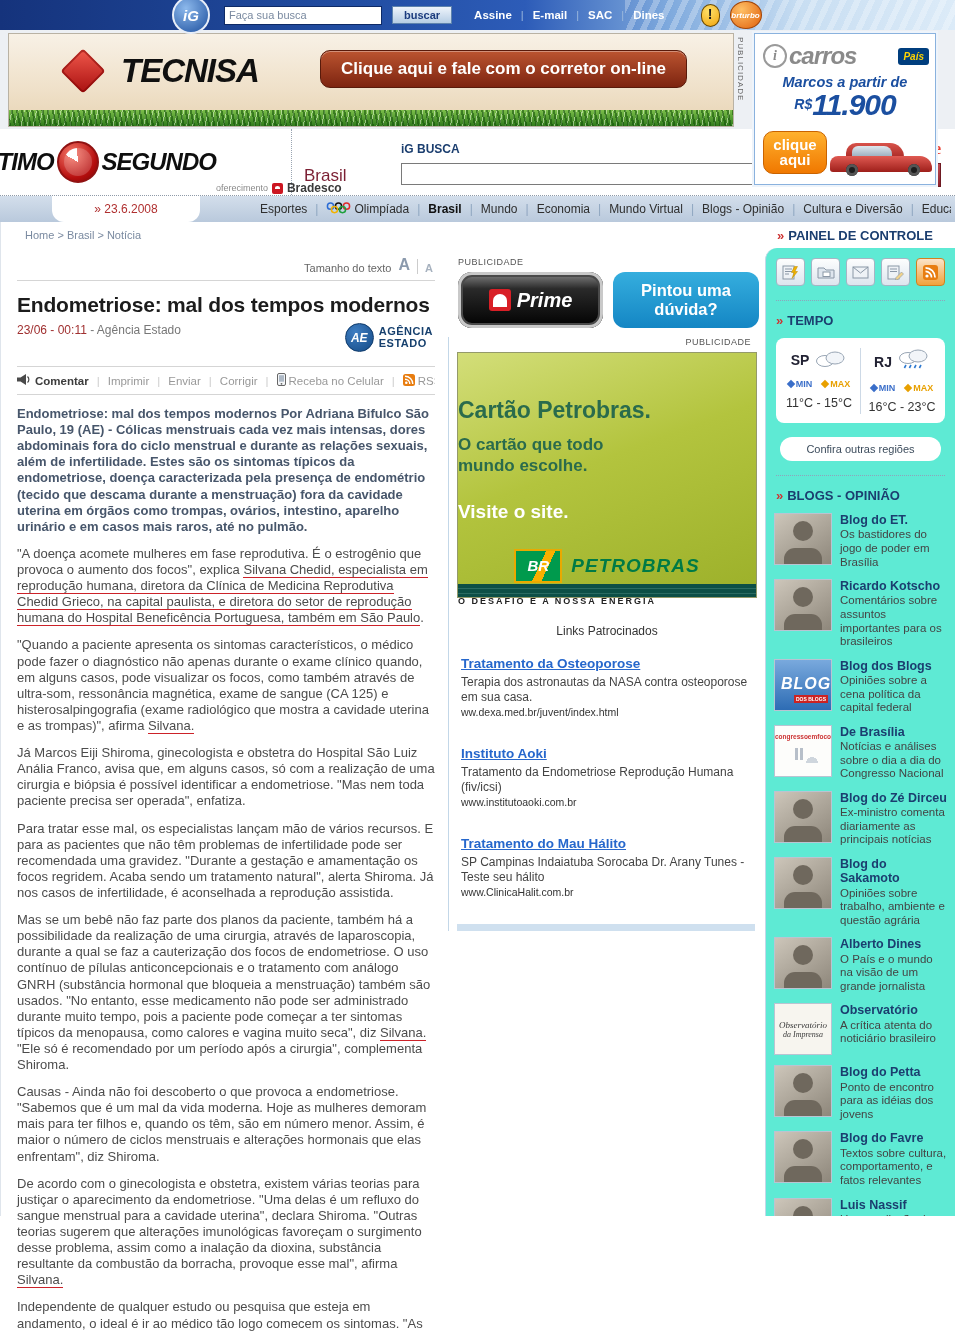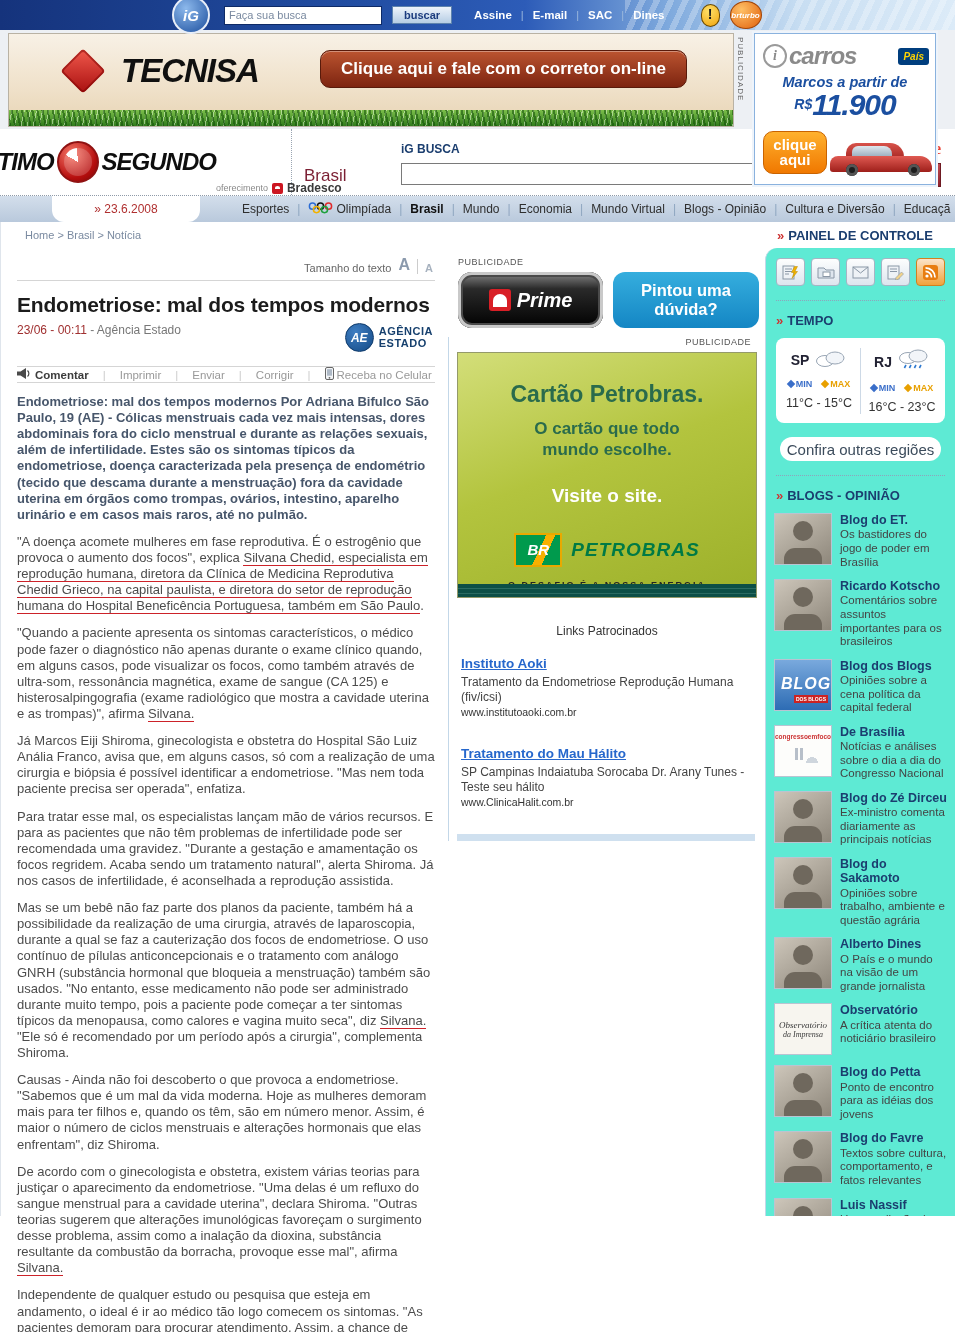--- a/index.html
+++ b/index.html
@@ -90,21 +90,21 @@
   .google-logo{font-family:"Liberation Serif",serif;font-weight:bold;font-size:16px;letter-spacing:0}
   .mhs-row2{display:flex;margin-top:5px}
   .mh-input{flex:1;height:20px;border:1px solid #7a7a7a;font-size:12px;padding:0 4px}
   .mh-buscar{margin-left:8px;width:62px;height:24px;font-size:11px;font-weight:bold;color:#fff;cursor:pointer;
     background:linear-gradient(#c04b52,#8e222c);border:1px solid #6e1a22}
 
   
   .navbar{height:26px;background:linear-gradient(#d3deeb,#b9c9dc);position:relative;font-size:12px;white-space:nowrap}
   .date-tab{position:absolute;left:52px;top:0;width:148px;height:26px;background:#fff;border-radius:0 0 12px 12px;
     display:flex;align-items:center;justify-content:center;color:#b03030;font-size:12px}
-  .nav-links{position:absolute;left:242px;top:0;right:4px;height:100%;display:flex;align-items:center;gap:8px;overflow:hidden}
+  .nav-links{position:absolute;left:260px;top:0;right:4px;height:100%;display:flex;align-items:center;gap:8px;overflow:hidden}
   .nav-item{color:#2e2e2e;text-decoration:none;display:flex;align-items:center;gap:3px}
   .nav-item.active span{font-weight:bold;color:#101010}
   .nav-sep{color:#8fa6c0}
 
   
   .main{display:flex;height:994px}
   .left-pane{width:765px;flex:none;background:#fff;border-left:1px solid #dfe5ec;box-sizing:border-box}
   .crumb-row{height:26px;display:flex;align-items:center;padding-left:24px;font-size:11px;color:#7a8aa0}
   .cols{display:flex}
   .art-col{width:447px;flex:none;box-sizing:border-box;padding:0 13px 0 16px}
@@ -118,44 +118,44 @@
   .size-small{font-size:11px;font-weight:bold;color:#a7b2bf}
   .article-title{font-size:21px;font-weight:bold;color:#1c1c1c;margin:12px 0 6px;letter-spacing:-.2px}
   .meta-row{display:flex;justify-content:space-between;align-items:flex-start}
   .meta-left{font-size:12px;color:#777}
   .meta-date{color:#a03030}
   .ae-logo{display:flex;align-items:center;gap:5px;margin-right:2px}
   .ae-circle{width:27px;height:27px;border-radius:50%;background:radial-gradient(circle at 35% 30%,#3f7ec2,#134a86);
     color:#fff;font-weight:900;font-style:italic;font-size:12px;display:flex;align-items:center;justify-content:center;
     border:1px solid #0e3a6b}
   .ae-name{font-size:11px;font-weight:900;color:#16406e;line-height:1.05;letter-spacing:.5px}
-  .actions-row{margin-top:14px;border-top:1px solid #d5d5d5;border-bottom:1px solid #d5d5d5;padding:0 0;
-    display:flex;align-items:center;gap:14px;font-size:11.5px;color:#999;white-space:nowrap;overflow:hidden}
+  .actions-row{margin-top:14px;border-top:1px solid #d5d5d5;border-bottom:1px solid #d5d5d5;padding:6px 0;
+    display:flex;align-items:center;gap:8px;font-size:11.5px;color:#999;white-space:nowrap;overflow:hidden}
   .action{color:#999;display:flex;align-items:center;gap:3px;text-decoration:none}
   .action.bold{color:#3c3c3c;font-weight:bold}
   .act-sep{color:#ccc}
   .para{font-size:13px;color:#4c4c4c;line-height:1.24;margin:11px 0}
   .para.bold{font-weight:bold;color:#47566b}
   .red-link{border-bottom:1px solid #cc2229}
 
   
   .pub-label{font-size:9px;color:#555;letter-spacing:.5px;margin:9px 0 5px 2px}
   .pub-label.right{text-align:right;margin-right:6px}
   .prime-row{display:flex;gap:10px;align-items:center;margin-left:2px}
   .prime-ad{width:145px;height:56px;border-radius:14px;flex:none;display:flex;align-items:center;justify-content:center;gap:6px;
     background:linear-gradient(#8a8a8a 0%,#2a2a2a 30%,#000 100%);
     box-shadow:inset 0 0 0 3px #c9c9c9,inset 0 0 0 5px #4a4a4a}
   .prime-logo{width:22px;height:22px;background:#d81f26;border-radius:3px;position:relative;flex:none}
   .prime-logo::after{content:"";position:absolute;inset:5px 4px 4px 4px;border-radius:50% 50% 0 0;background:#fff}
   .prime-name{color:#fff;font-size:20px;font-weight:bold;font-style:italic}
   .doubt-btn{width:146px;height:56px;border-radius:12px;flex:none;display:flex;align-items:center;justify-content:center;
     background:linear-gradient(#35aede,#1486c4);color:#fff;font-size:16.5px;font-weight:bold;text-align:center;line-height:1.15}
   .mid-lower{border-left:1px solid #c3d7e8;margin-left:-8px;padding-left:8px;margin-top:4px}
-  .petro{width:300px;height:246px;border:1px solid #949a6a;box-sizing:border-box;position:relative;text-align:center;
-    padding-top:28px;background:linear-gradient(160deg,#d3de79 0%,#b3c43e 45%,#9cb02a 100%)}
+  .petro{width:300px;height:246px;border:1px solid #949a6a;box-sizing:border-box;position:relative;
+    padding-top:44px;background:linear-gradient(160deg,#d3de79 0%,#b3c43e 45%,#9cb02a 100%)}
   .petro-l1{font-size:23px;font-weight:bold;color:#2a6b4c}
   .petro-l2{font-size:17px;font-weight:bold;color:#2a6b4c;margin-top:10px;line-height:1.25}
   .petro-cta{font-size:19px;font-weight:bold;color:#fff;margin-top:24px}
   .petro-logo{margin-top:26px;display:flex;align-items:center;justify-content:center;gap:9px}
   .br-box{width:44px;height:30px;flex:none;color:#fff;font-weight:900;font-style:italic;font-size:15px;
     display:flex;align-items:center;justify-content:center;border:2px solid #e9a900;
     background:linear-gradient(115deg,#009a4d 0 52%,#f9b000 52% 68%,#009a4d 68%)}
   .petro-name{font-size:19px;font-weight:900;font-style:italic;color:#007a45;letter-spacing:1px}
   .petro-tag{margin-top:13px;font-size:9px;font-weight:bold;color:#222;letter-spacing:2px}
   .petro-stripes{position:absolute;left:0;right:0;bottom:0;height:13px;
@@ -182,21 +182,21 @@
   .weather{background:#fff;border-radius:8px;display:flex;padding:10px 2px 9px;margin:0 2px}
   .w-cell{flex:1;text-align:center}
   .w-cell + .w-cell{border-left:1px solid #cdd9e6}
   .w-city-row{display:flex;align-items:center;justify-content:center;gap:4px;font-weight:bold;font-size:14px;color:#223}
   .w-mm{display:flex;justify-content:center;gap:10px;margin-top:8px;font-size:9px;font-weight:bold}
   .w-min{color:#3a6ec9}.w-max{color:#e8a000}
   .diamond{display:inline-block;width:6px;height:6px;transform:rotate(45deg);margin-right:2px}
   .diamond.blue{background:#3a6ec9}.diamond.orange{background:#e8a000}
   .w-temps{margin-top:7px;font-size:12.5px;color:#333}
   .regions-btn{display:block;margin:14px 6px 0;background:#fff;border:none;border-radius:12px;height:24px;
-    width:calc(100% - 12px);font-size:15px;color:#3c4c5c;cursor:pointer;font-family:inherit}
+    width:calc(100% - 12px);font-size:11px;color:#3c4c5c;cursor:pointer;font-family:inherit}
   .blogs{margin-top:2px}
   .blog-item{display:flex;gap:8px;margin-bottom:10px;cursor:pointer}
   .thumb{width:58px;height:52px;flex:none;border:1px solid #b9c4d2;box-sizing:border-box;position:relative;overflow:hidden}
   .thumb.photo{background:linear-gradient(145deg,#cdc6ba,#8e877b)}
   .thumb.photo::before{content:"";position:absolute;width:20px;height:20px;border-radius:50%;background:#6f685d;top:7px;left:50%;transform:translateX(-50%)}
   .thumb.photo::after{content:"";position:absolute;bottom:0;left:50%;transform:translateX(-50%);width:38px;height:16px;border-radius:11px 11px 0 0;background:#6f685d}
   .thumb.logo-blog{background:linear-gradient(#79a9dd,#2d6cb4)}
   .blog-big{display:block;color:#fff;font-weight:900;font-style:italic;font-size:16px;margin:15px 0 0 6px;letter-spacing:1px}
   .blog-sub{position:absolute;right:3px;bottom:7px;background:#c22;color:#fff;font-size:5px;padding:1px 2px;font-weight:bold}
   .thumb.logo-congresso{background:#fdfdfb;text-align:center;padding-top:7px}
@@ -446,20 +446,21 @@
               <div class="petro-cta">Visite o site.</div>
               <div class="petro-logo">
                 <span class="br-box">BR</span>
                 <span class="petro-name">PETROBRAS</span>
               </div>
               <div class="petro-tag">O DESAFIO É A NOSSA ENERGIA</div>
               <div class="petro-stripes"></div>
             </div>
             <div class="sponsored-header">Links Patrocinados</div>
             <div>
+                <div class="sp-item"><a class="sp-title">Tratamento da Osteoporose</a><div class="sp-desc">Terapia dos astronautas da NASA contra osteoporose em sua casa.</div><div class="sp-url">ww.dexa.med.br/juvent/index.html</div></div>
                 <div class="sp-item"><a class="sp-title">Instituto Aoki</a><div class="sp-desc">Tratamento da Endometriose Reprodução Humana (fiv/icsi)</div><div class="sp-url">www.institutoaoki.com.br</div></div>
                 <div class="sp-item"><a class="sp-title">Tratamento do Mau Hálito</a><div class="sp-desc">SP Campinas Indaiatuba Sorocaba Dr. Arany Tunes - Teste seu hálito</div><div class="sp-url">www.ClinicaHalit.com.br</div></div>
               </div>
             <div class="mid-endbar"></div>
           </div>
         </div>
       </div>
     </div>
 
     <div class="sidebar">

